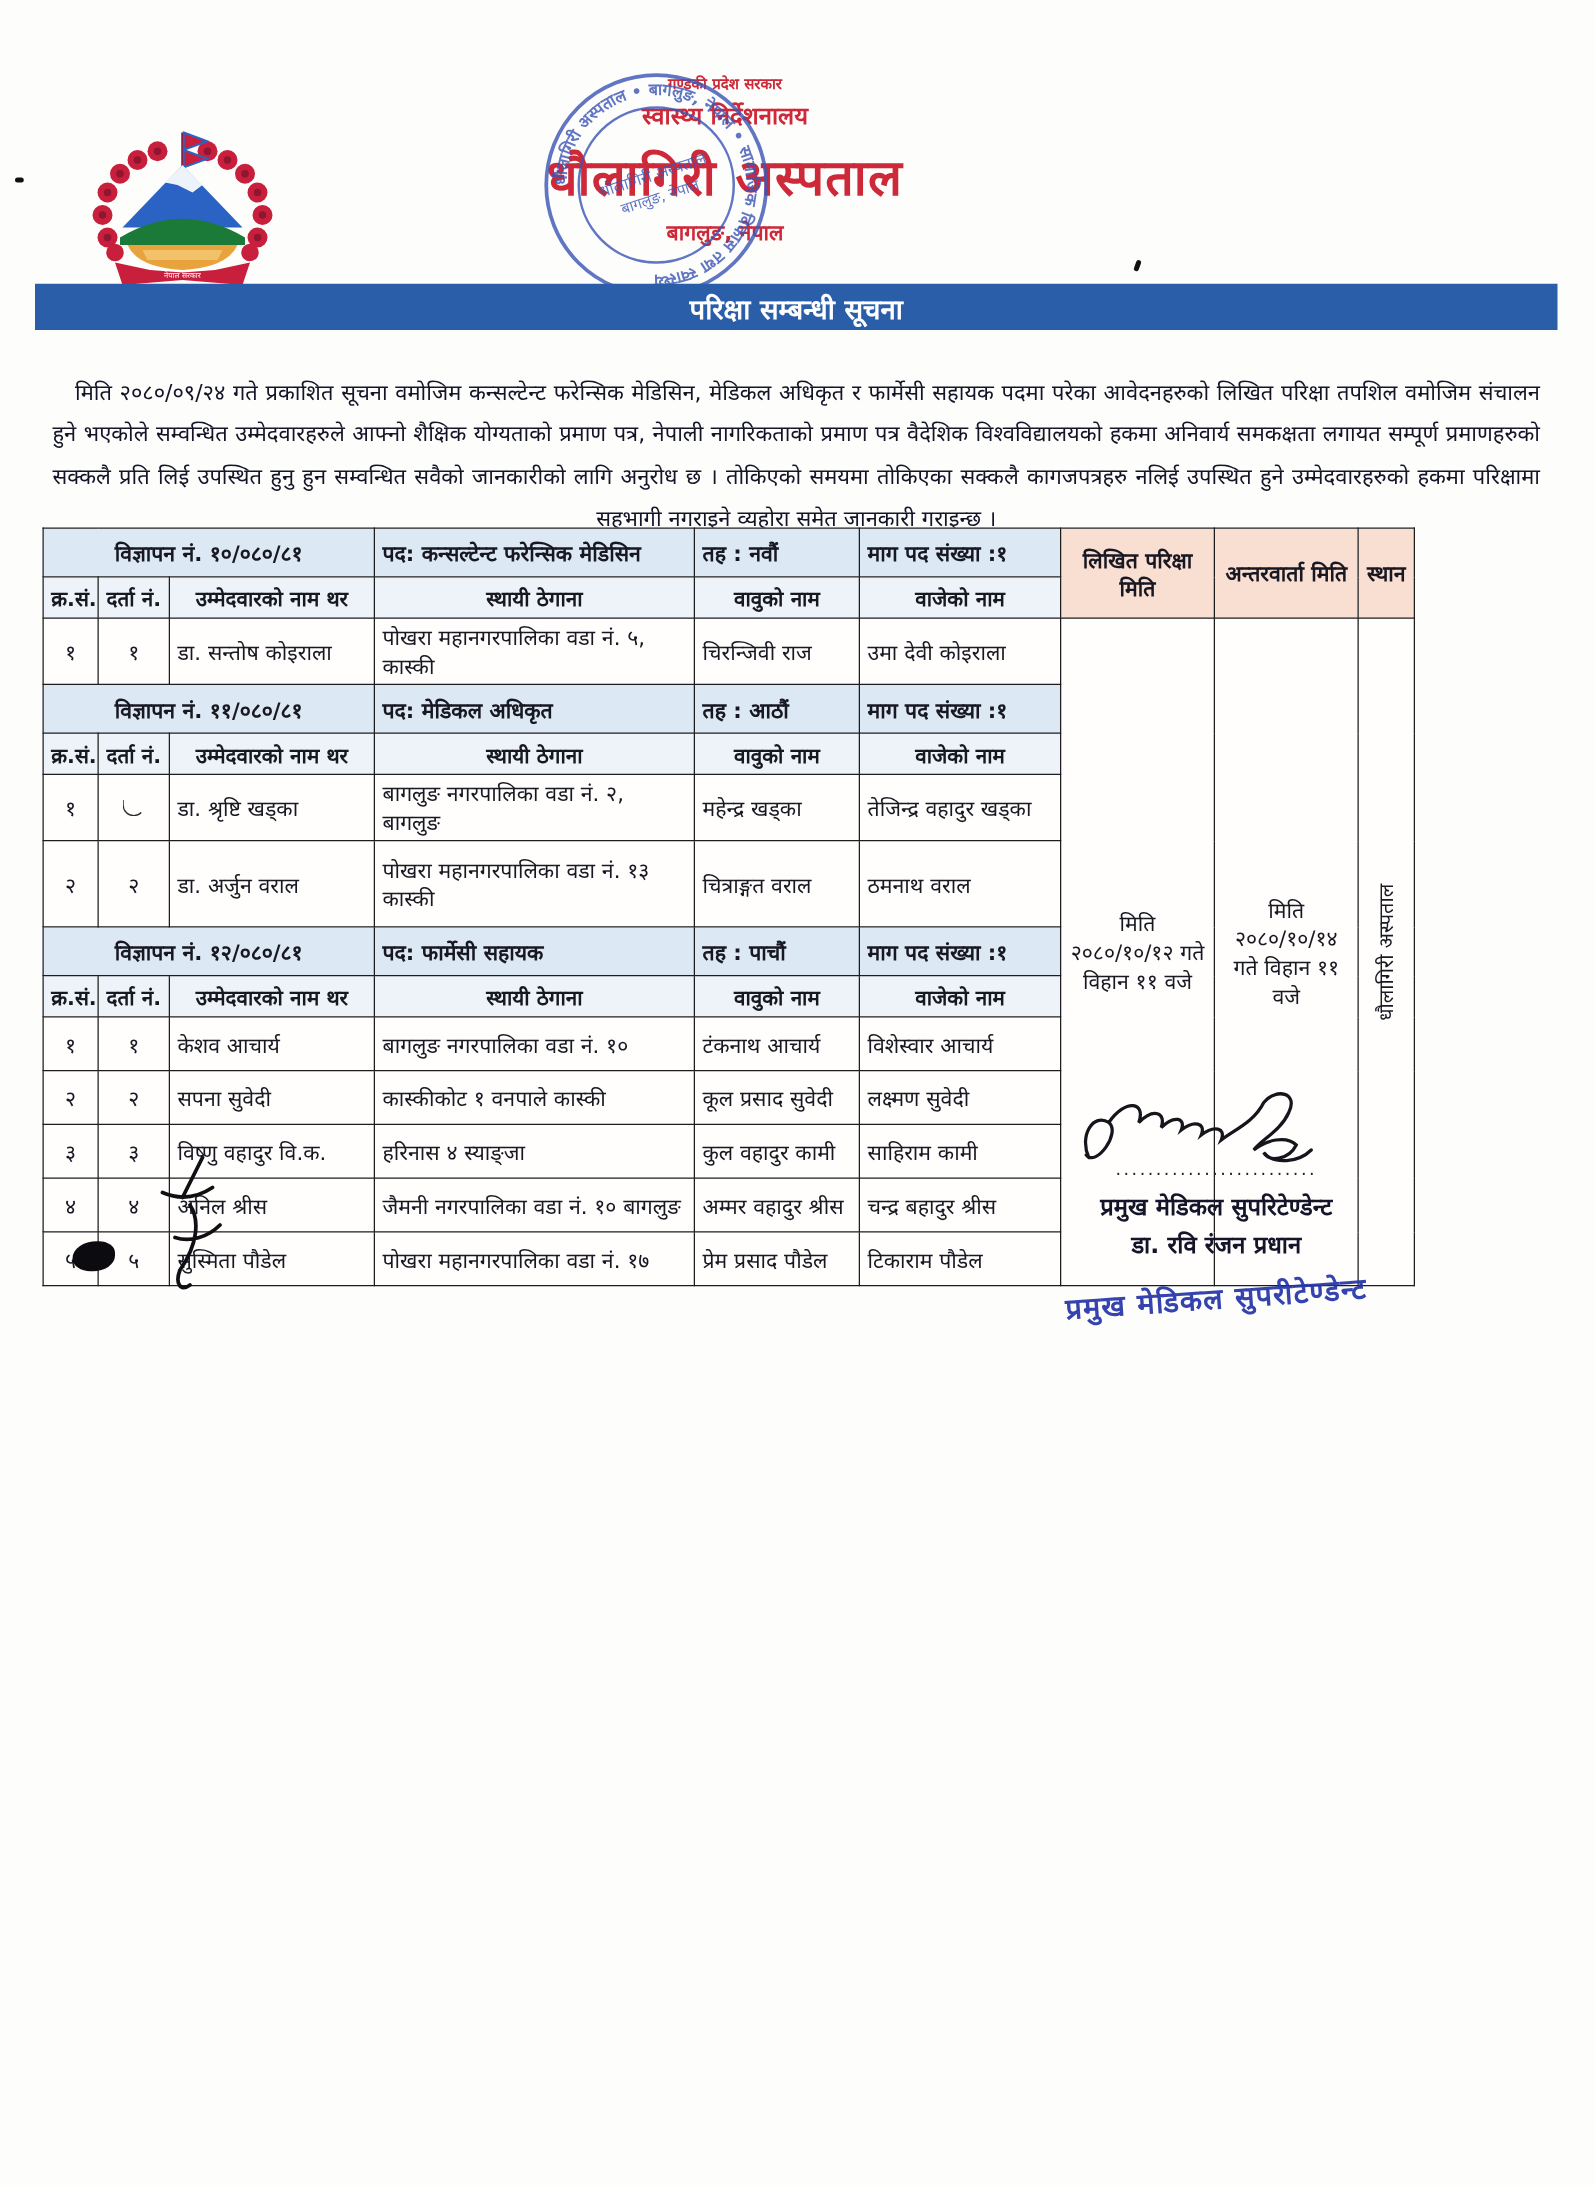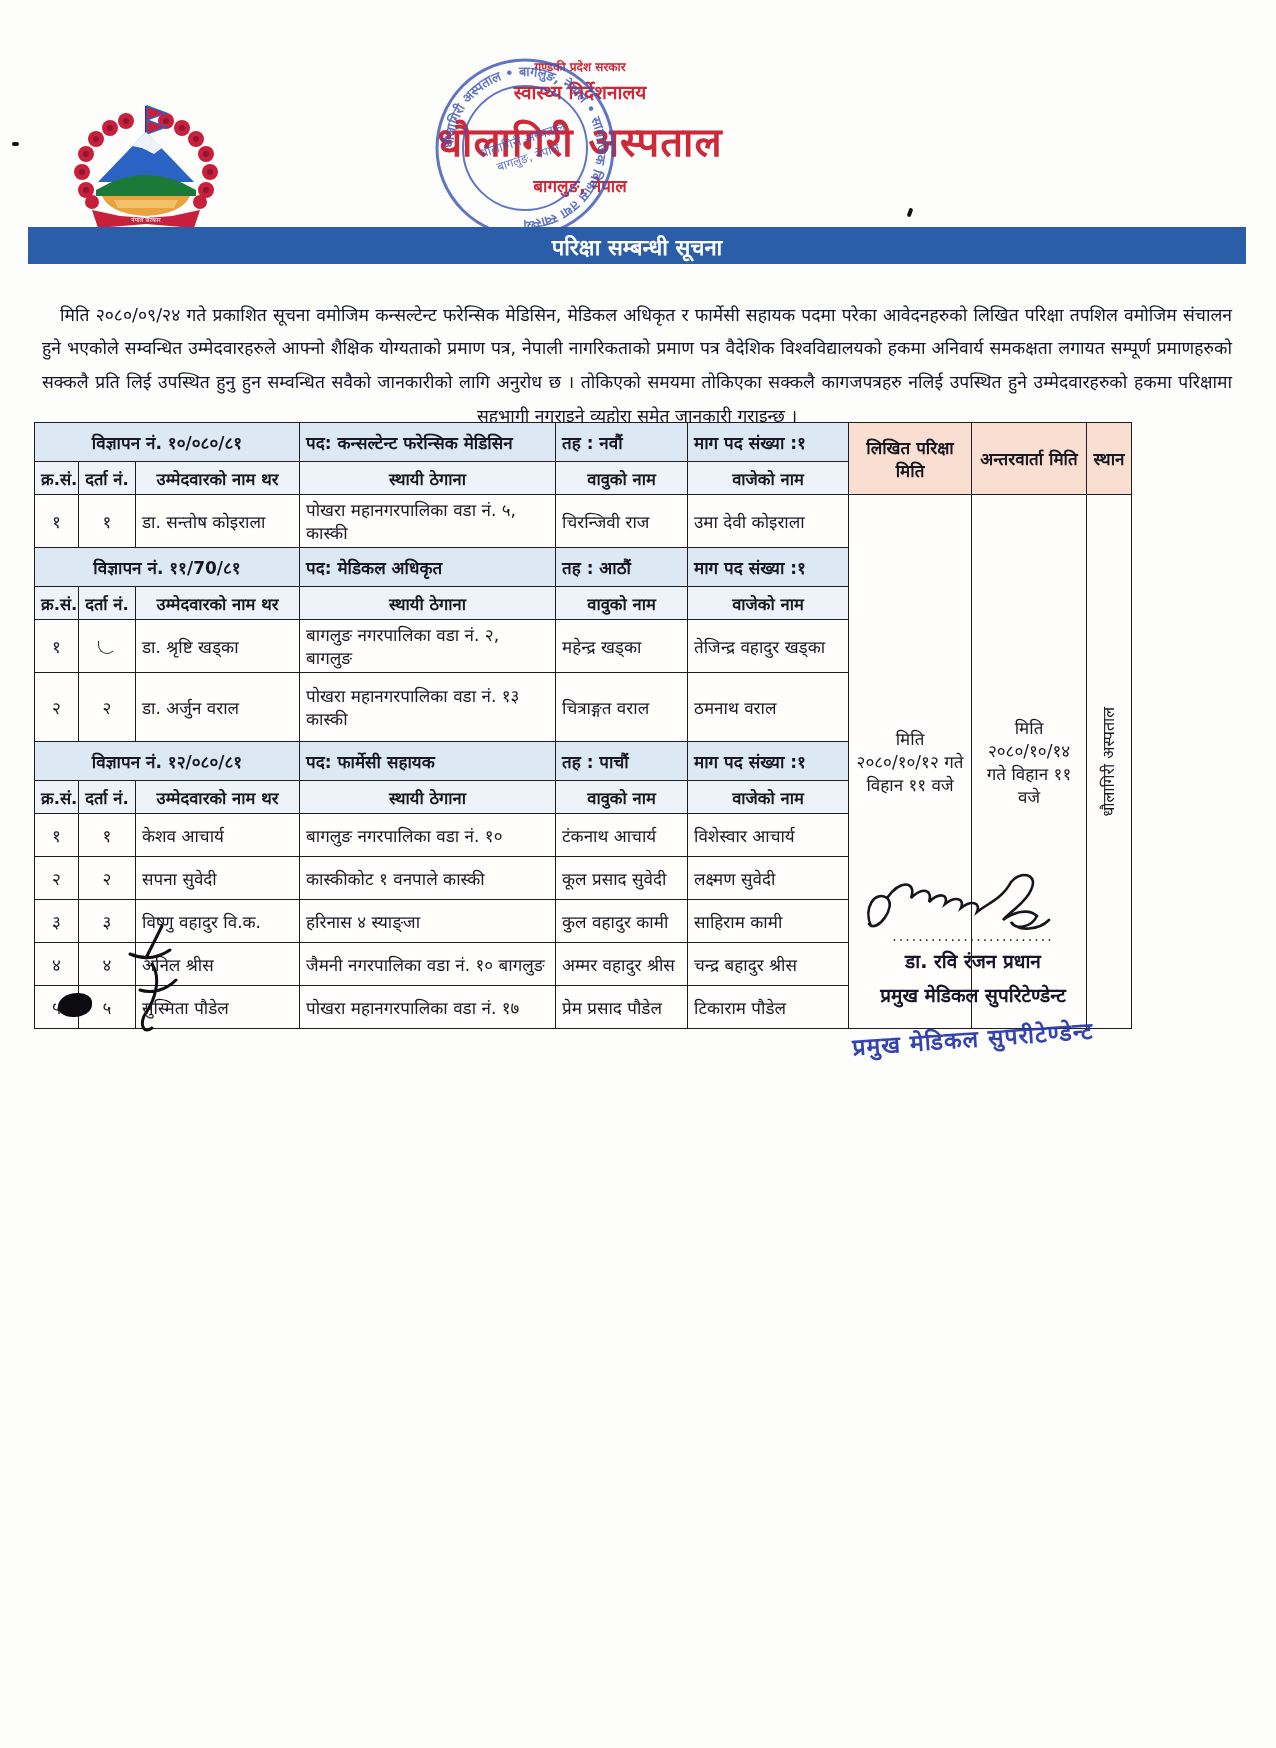--- a/index.html
+++ b/index.html
@@ -200,21 +200,21 @@
           <td>पोखरा महानगरपालिका वडा नं. ५, कास्की</td>
           <td>चिरन्जिवी राज</td>
           <td>उमा देवी कोइराला</td>
           <td class="merged-date" rowspan="12">मिति २०८०/१०/१२ गते विहान ११ वजे</td>
           <td class="merged-date" rowspan="12">मिति २०८०/१०/१४ गते विहान ११ वजे</td>
           <td class="venue-cell" rowspan="12">
             <div class="vert">धौलागिरी अस्पताल</div>
           </td>
         </tr>
         <tr class="section-row">
-          <td class="center" colspan="3">विज्ञापन नं. ११/70/८१</td>
+          <td class="center" colspan="3">विज्ञापन नं. ११/०८०/८१</td>
           <td>पद: मेडिकल अधिकृत</td>
           <td>तह : आठौं</td>
           <td>माग पद संख्या :१</td>
         </tr>
         <tr class="colhdr-row">
           <th>क्र.सं.</th>
           <th>दर्ता नं.</th>
           <th>उम्मेदवारको नाम थर</th>
           <th>स्थायी ठेगाना</th>
           <th>वावुको नाम</th>
@@ -292,22 +292,22 @@
         </tr>
       </tbody>
   </table>
 </div>
 
 <div id="sign-block" class="abs">
   <svg id="sign-svg" width="240" height="72" viewBox="0 0 240 72">
     <path d="M18 58 C10 40 22 22 34 30 C44 38 24 66 16 56 M34 30 C48 10 64 14 58 30 C70 18 80 22 76 34 C86 24 96 26 92 36 C102 28 112 30 108 40 C118 32 128 34 124 44 C134 36 150 30 158 14 C168 2 186 6 178 22 C172 36 156 44 150 52 C160 44 176 40 184 48 C178 60 162 62 158 54 C166 64 186 62 196 52" fill="none" stroke="#15151c" stroke-width="2.6" stroke-linecap="round"></path>
   </svg>
   <div id="dotted-line">.........................</div>
+  <div id="signer-title">प्रमुख मेडिकल सुपरिटेण्डेन्ट</div>
   <div id="signer-name">डा. रवि रंजन प्रधान</div>
-  <div id="signer-title">प्रमुख मेडिकल सुपरिटेण्डेन्ट</div>
   <div id="title-stamp">प्रमुख मेडिकल सुपरीटेण्डेन्ट</div>
 </div>
 
 <svg id="left-scribble" class="abs" width="110" height="130" viewBox="0 0 110 130">
   <path d="M62 6 C54 22 50 30 46 38 M30 34 C44 40 58 38 70 30 M52 44 C60 56 58 76 44 96 C40 106 44 114 52 108 M40 70 C52 74 66 70 76 60" fill="none" stroke="#101014" stroke-width="3" stroke-linecap="round"></path>
 </svg>
 <div id="ink-blob" class="abs"></div>
 <div id="speck-1" class="speck"></div>
 <div id="speck-2" class="speck"></div>
 

